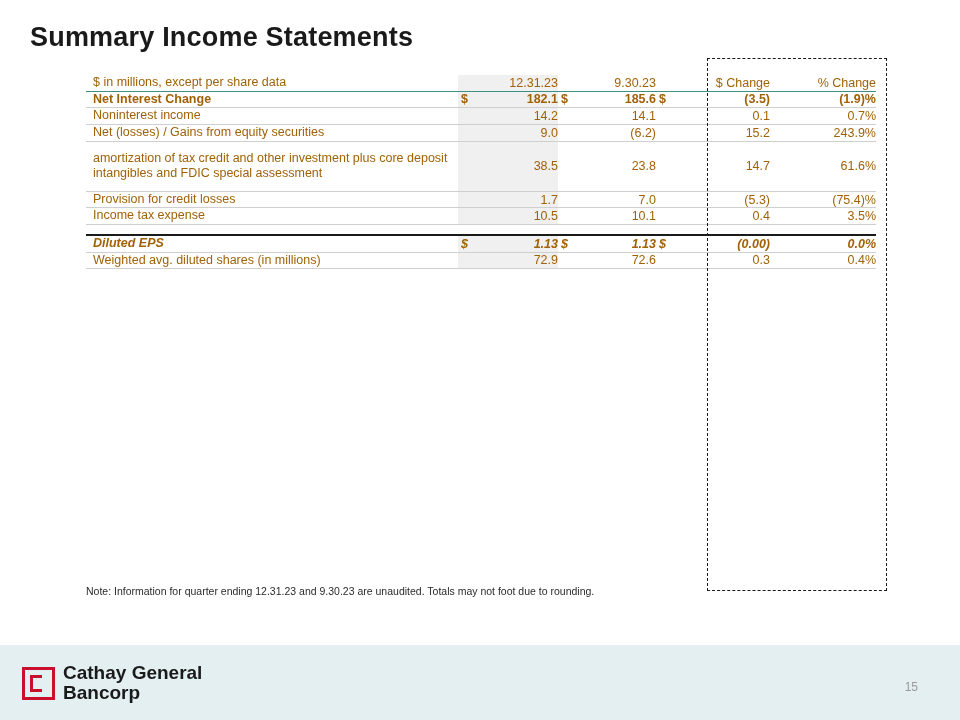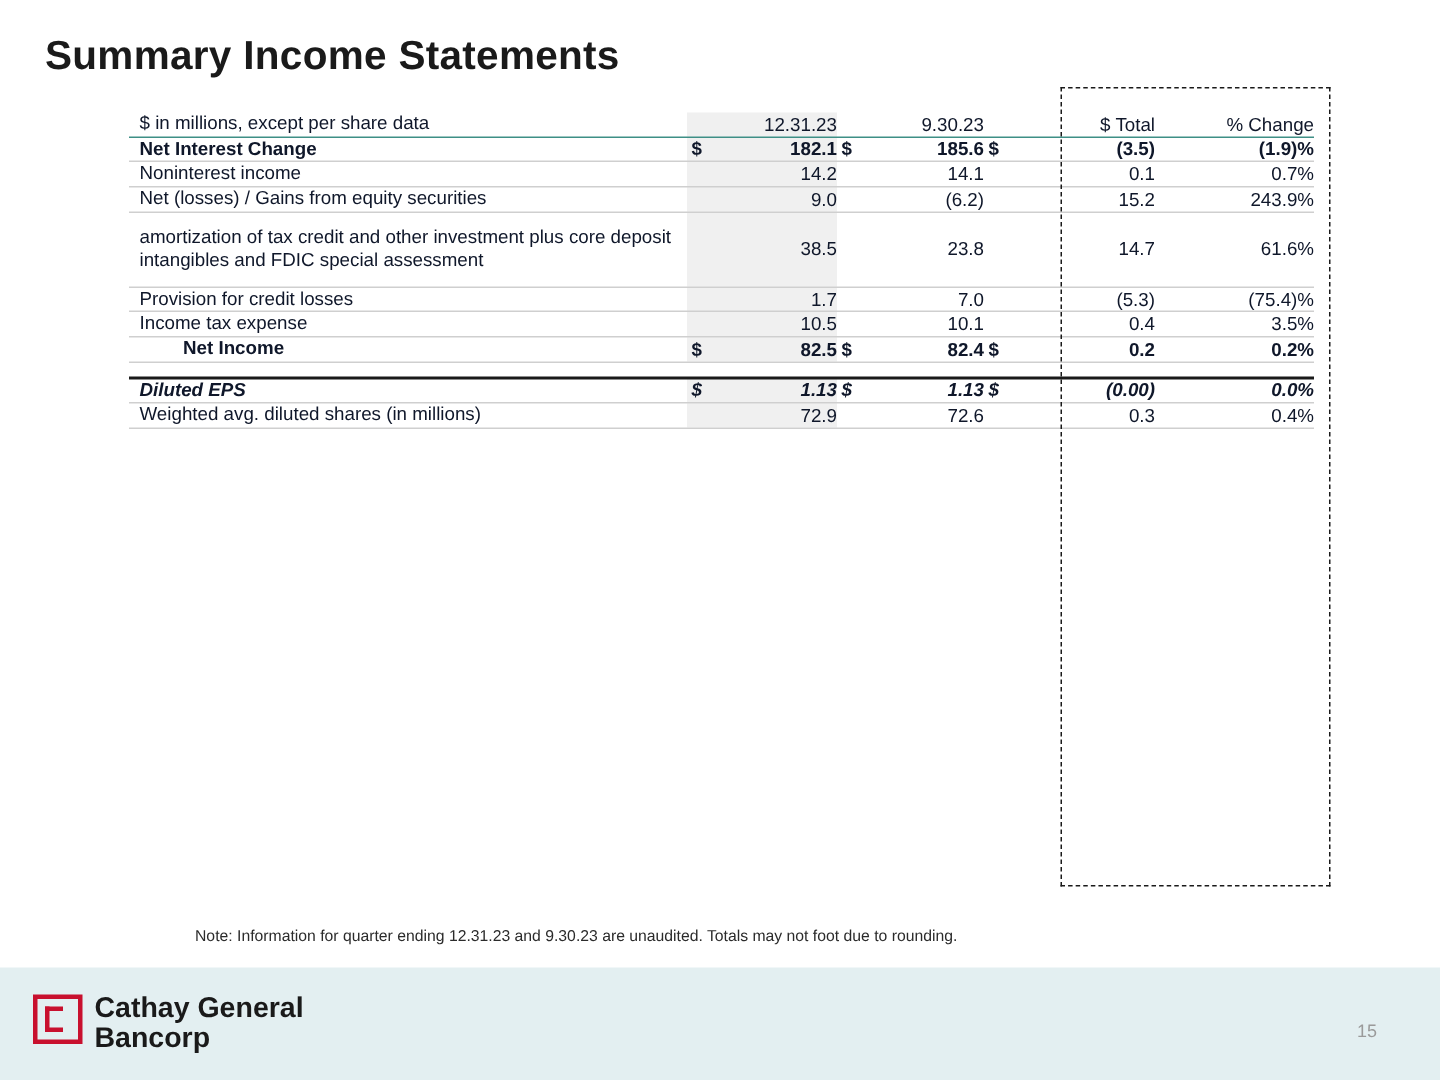--- a/index.html
+++ b/index.html
@@ -33,21 +33,21 @@
     position: absolute;
     left: 86px;
     top: 75px;
     width: 790px;
   }
   table.fin {
     border-collapse: collapse;
     width: 790px;
     table-layout: fixed;
     font-size: 12.5px;
-    color: #0f172a;
+    color: #a16207;
   }
   table.fin td {
     padding: 0;
     vertical-align: middle;
   }
   .c-label { width: 372px; }
   .c-d1    { width: 18px;  }
   .c-v1    { width: 82px;  }
   .c-d2    { width: 18px;  }
   .c-v2    { width: 80px;  }
@@ -90,24 +90,23 @@
     padding: 0;
     border: none;
   }
   .two-line .cell {
     padding-top: 9px;
     padding-bottom: 9px;
   }
   .note {
     position: absolute;
     left: 86px;
-    top: 618px;
+    top: 585px;
     font-size: 10.5px;
     color: #2b2b2b;
-    margin-left: 44px;
   }
   .dashed-box {
     position: absolute;
     left: 707px;
     top: 58px;
     width: 178px;
     height: 531px;
     border: 1.6px dashed #1a1a1a;
     pointer-events: none;
   }
@@ -117,21 +116,21 @@
     bottom: 0;
     width: 960px;
     height: 75px;
     background: #e3eff1;
   }
   .logo {
     position: absolute;
     left: 22px;
     bottom: 17px;
     display: flex;
-    align-items: flex-start;
+    align-items: center;
   }
   .logo-mark {
     width: 33px;
     height: 33px;
     border: 3px solid #c8102e;
     box-sizing: border-box;
     margin-right: 8px;
     position: relative;
   }
   .logo-mark::before {
@@ -179,21 +178,21 @@
           <col class="c-v4">
       </colgroup>
       <tbody>
         <tr class="hdr">
           <td class="cell label">$ in millions, except per share data</td>
           <td class="cell shade"></td>
           <td class="cell shade">12.31.23</td>
           <td class="cell"></td>
           <td class="cell">9.30.23</td>
           <td class="cell"></td>
-          <td class="cell">$ Total</td>
+          <td class="cell">$ Change</td>
           <td class="cell">% Change</td>
         </tr>
       <tr class="row-line bold">
             <td class="cell label">Net Interest Change</td>
             <td class="cell dollar shade">$</td>
             <td class="cell shade">182.1</td>
             <td class="cell dollar">$</td>
             <td class="cell">185.6</td>
             <td class="cell dollar">$</td>
             <td class="cell">(3.5)</td>
@@ -241,30 +240,20 @@
           </tr>
           <tr class="row-line">
             <td class="cell label">Income tax expense</td>
             <td class="cell dollar shade"></td>
             <td class="cell shade">10.5</td>
             <td class="cell dollar"></td>
             <td class="cell">10.1</td>
             <td class="cell dollar"></td>
             <td class="cell">0.4</td>
             <td class="cell">3.5%</td>
-          </tr>
-          <tr class="row-line bold">
-            <td class="cell label indent">Net Income</td>
-            <td class="cell dollar shade">$</td>
-            <td class="cell shade">82.5</td>
-            <td class="cell dollar">$</td>
-            <td class="cell">82.4</td>
-            <td class="cell dollar">$</td>
-            <td class="cell">0.2</td>
-            <td class="cell">0.2%</td>
           </tr>
           <tr class="gap-row">
             <td colspan="8"></td>
           </tr>
           <tr class="row-line bold thick-top">
             <td class="cell label">Diluted EPS</td>
             <td class="cell dollar shade">$</td>
             <td class="cell shade">1.13</td>
             <td class="cell dollar">$</td>
             <td class="cell">1.13</td>

